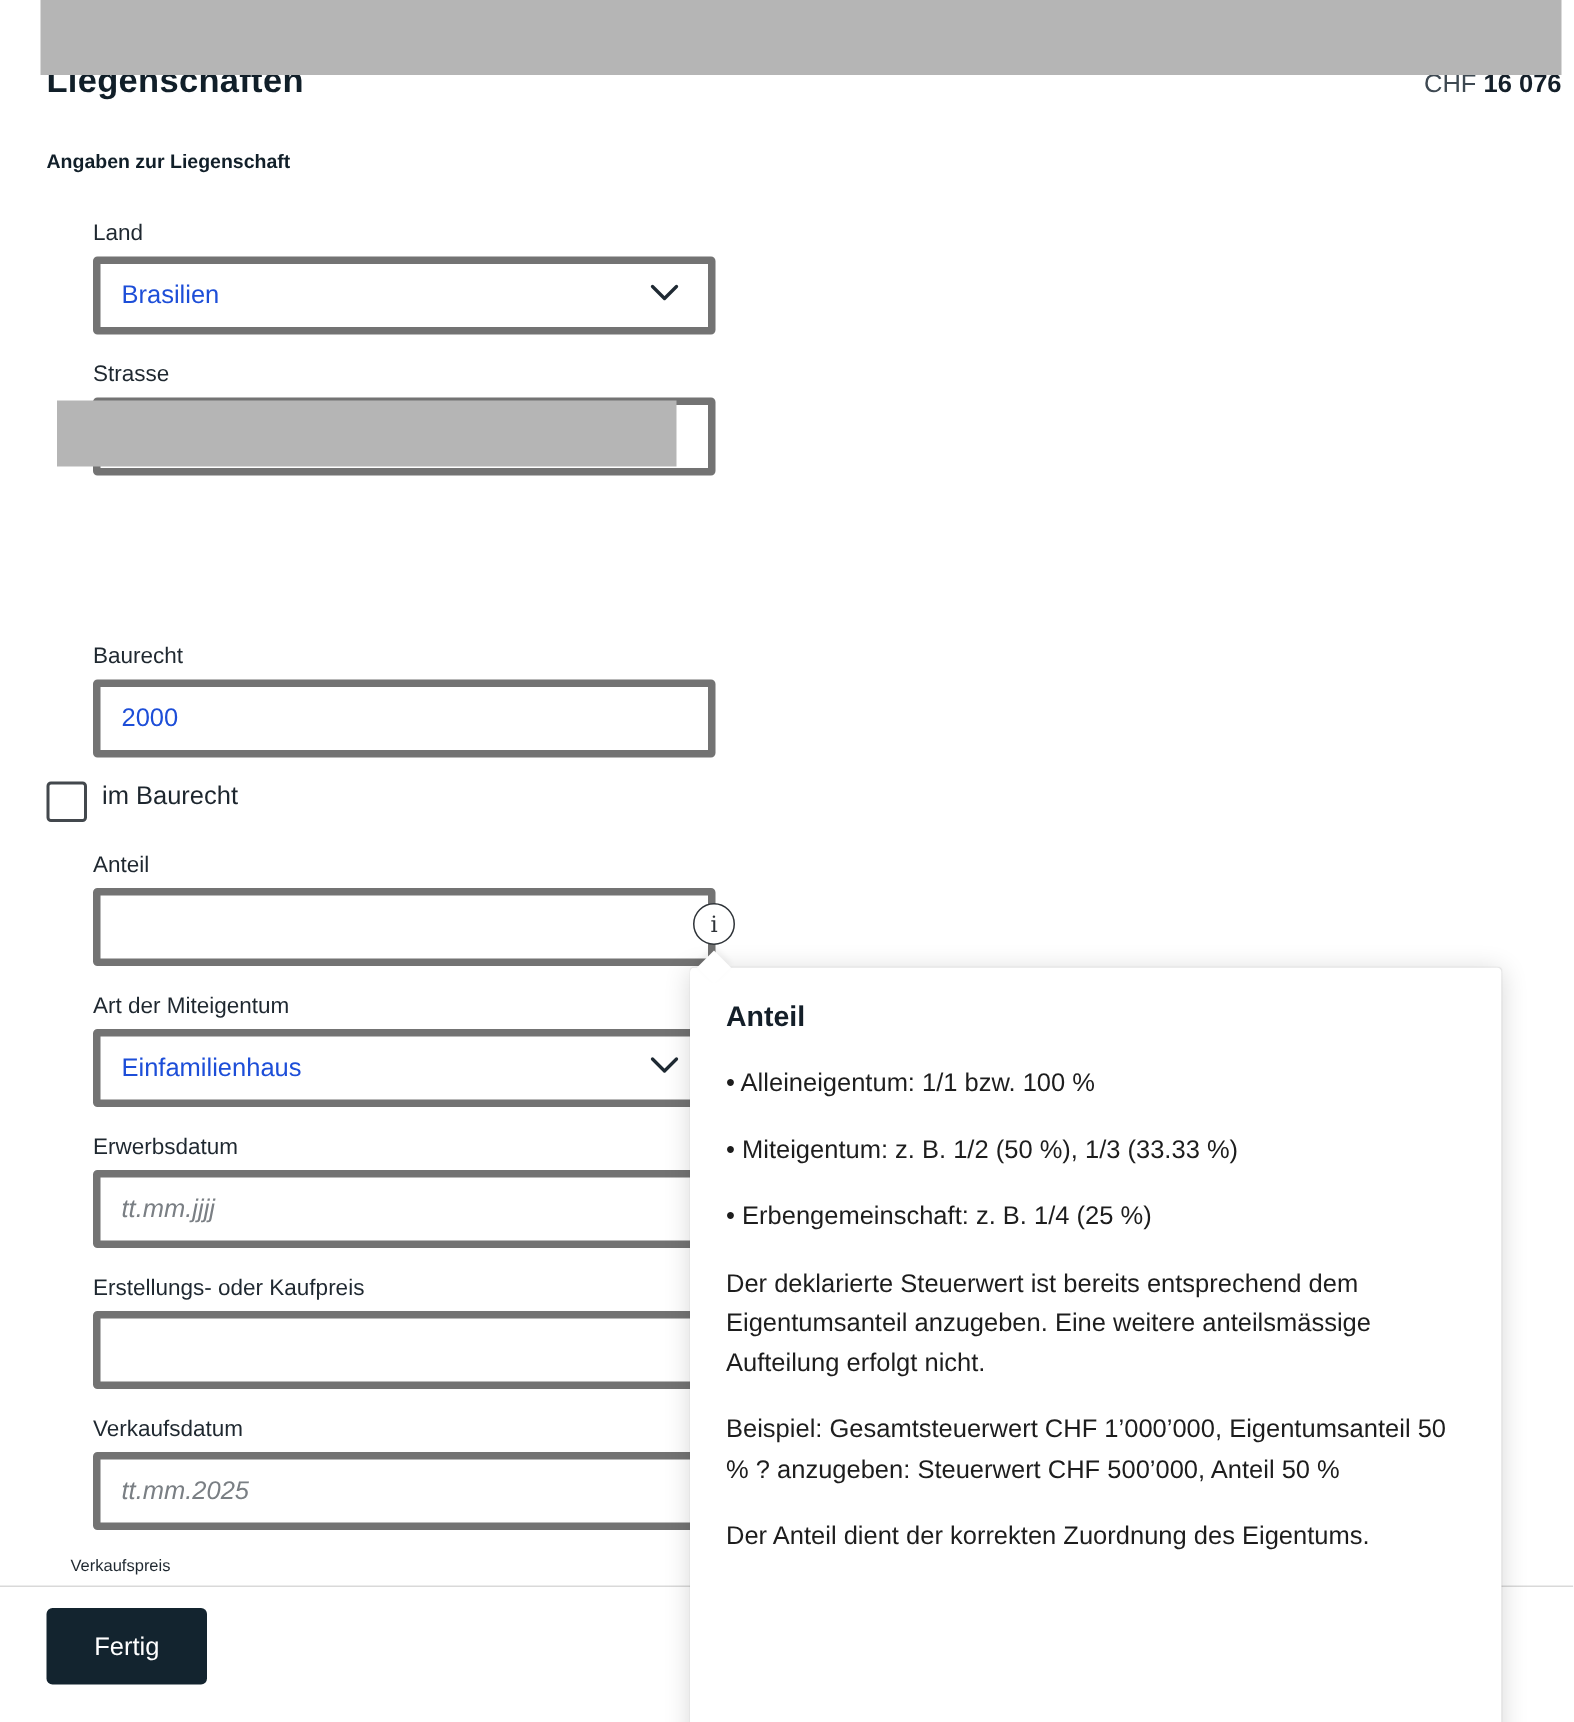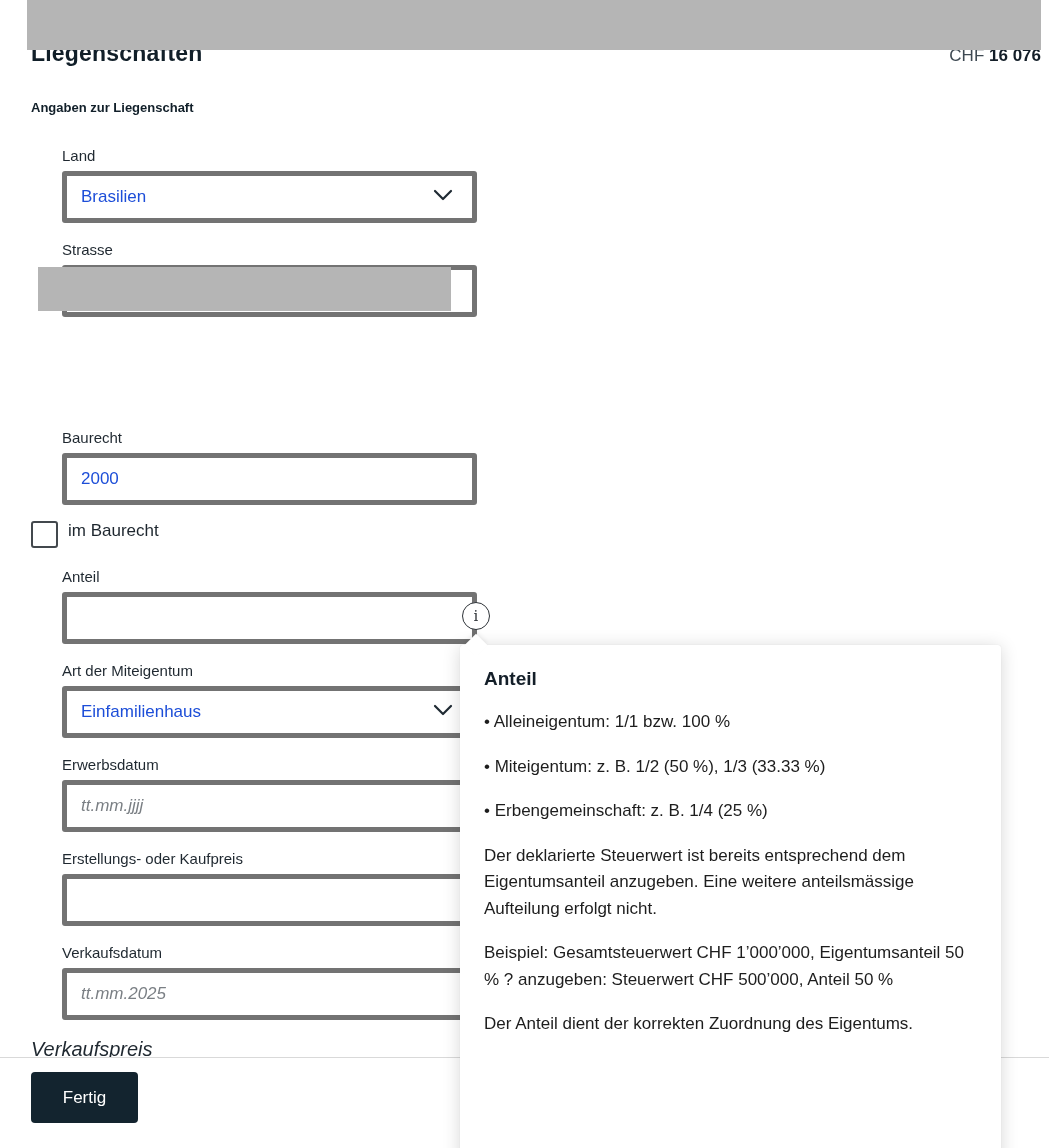--- a/index.html
+++ b/index.html
@@ -191,24 +191,23 @@
     border: none;
     border-radius: 4px;
     color: #ffffff;
     font-family: "Liberation Sans", sans-serif;
     font-size: 17px;
     cursor: pointer;
   }
 
   .label-only {
     position: absolute;
-    left: 31px; top: 1038px;
-    font-size: 20px;
+    left: 47px; top: 1038px;
+    font-size: 11px;
     color: #1f2830;
-    font-style: italic;
   }
 </style>
 </head>
 <body>
 
 <div class="screen">
 
   <div class="page-title">Liegenschaften</div>
   <div class="amount"><span>CHF </span><b>16 076</b></div>
   <div class="redaction-bar"></div>

